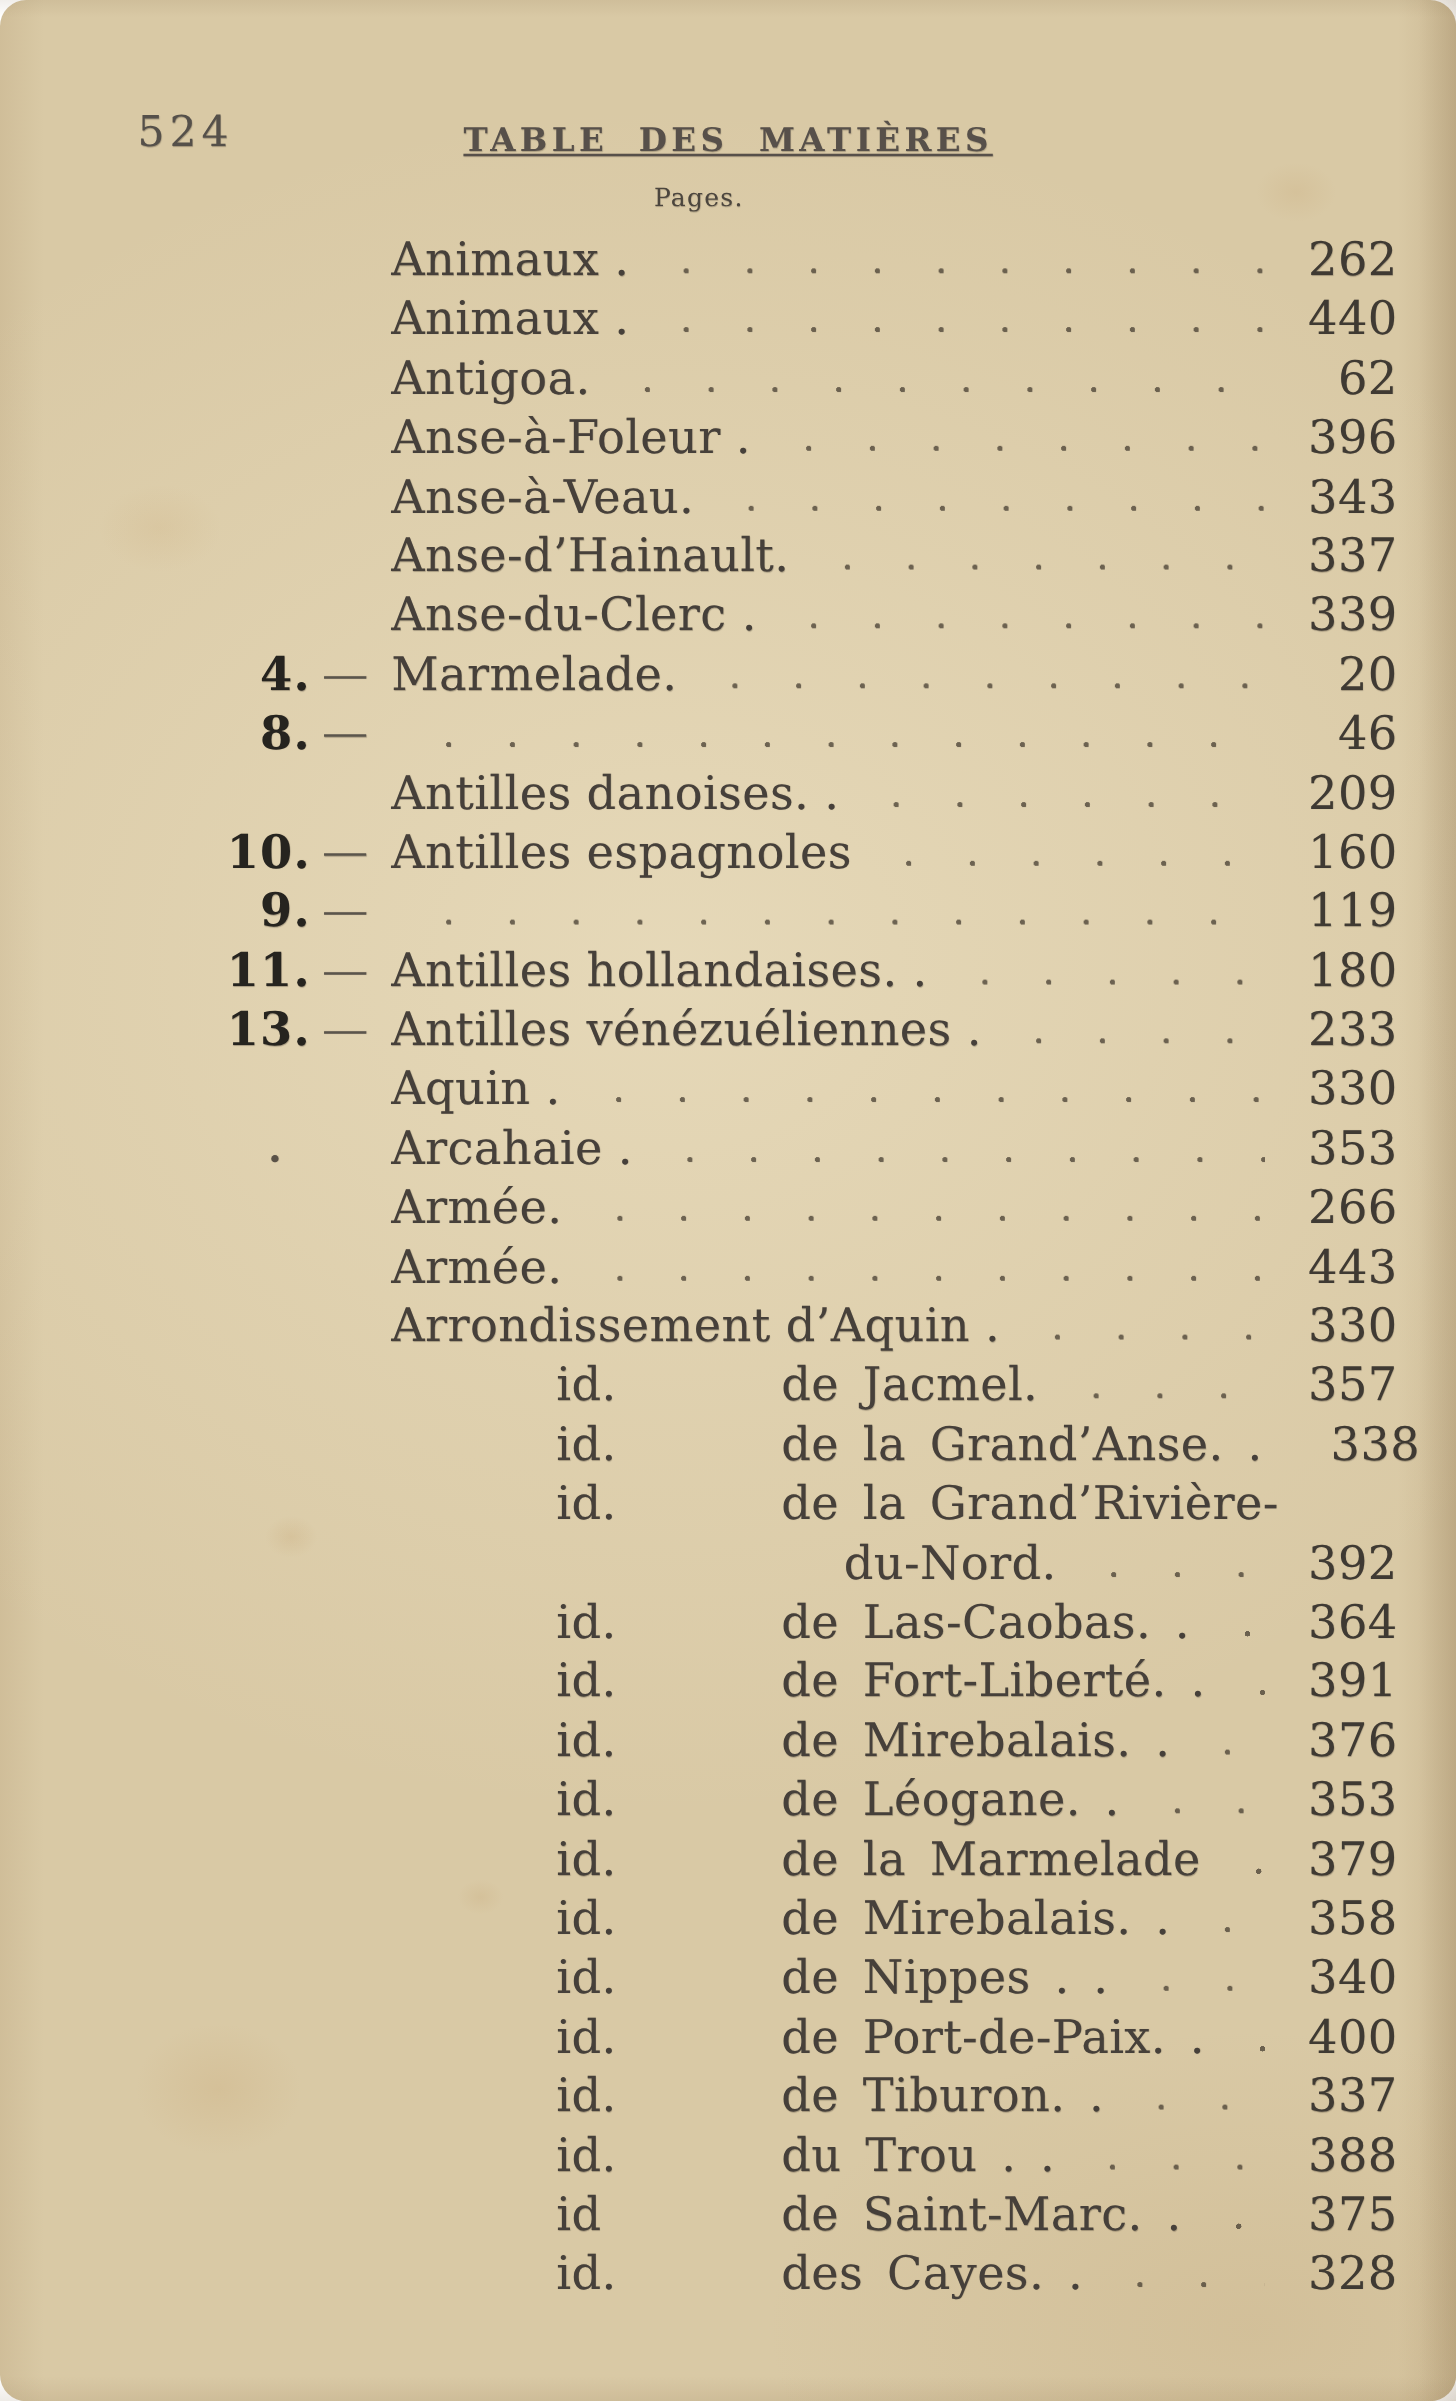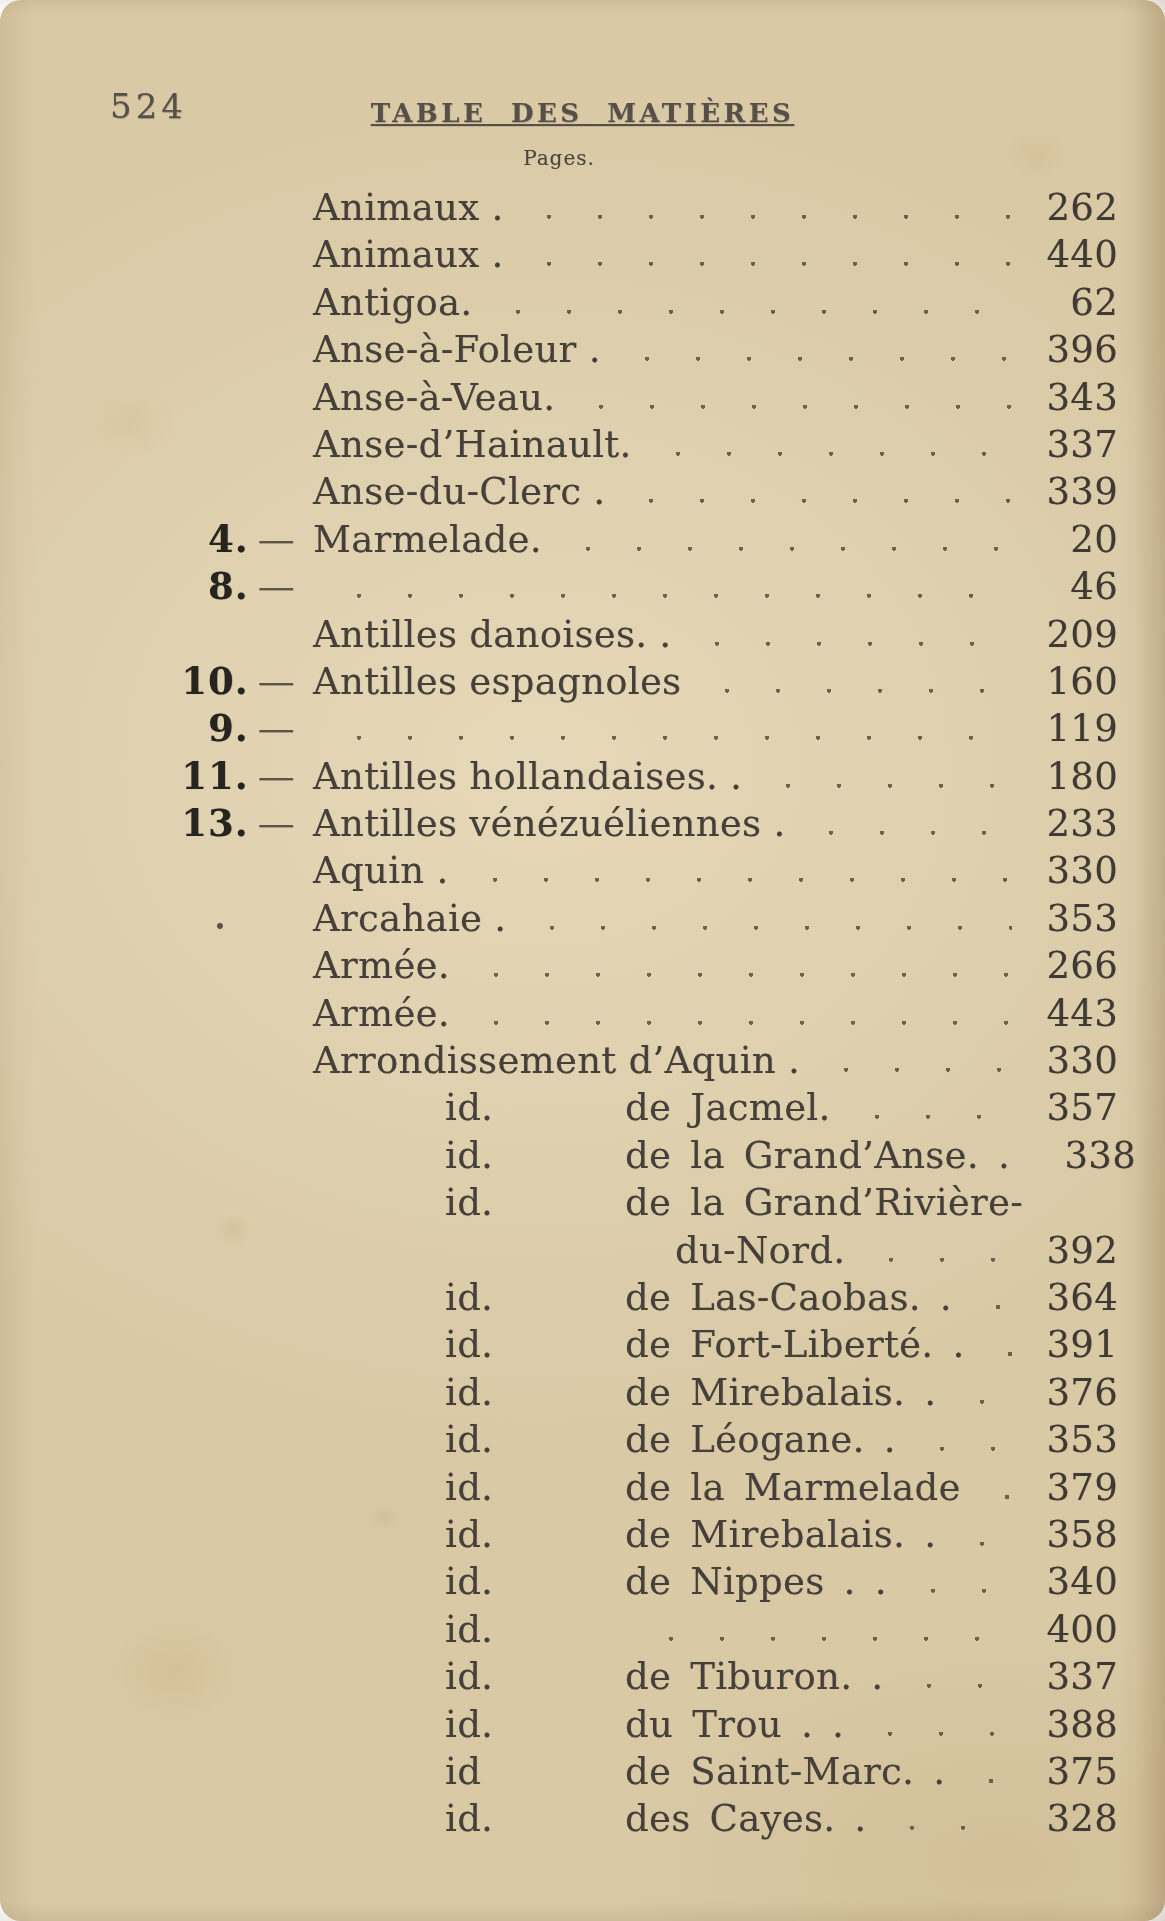--- a/index.html
+++ b/index.html
@@ -267,20 +267,21 @@
         <span class="pagenum">358</span>
       </div>
       <div class="row">
         <span class="idcol">id.</span>
         <span class="sub">de Nippes . .</span>
         <span class="leaders"></span>
         <span class="pagenum">340</span>
       </div>
       <div class="row">
         <span class="idcol">id.</span>
+        <span class="sub">de Port-de-Paix. .</span>
         <span class="leaders"></span>
         <span class="pagenum">400</span>
       </div>
       <div class="row">
         <span class="idcol">id.</span>
         <span class="sub">de Tiburon. .</span>
         <span class="leaders"></span>
         <span class="pagenum">337</span>
       </div>
       <div class="row">

